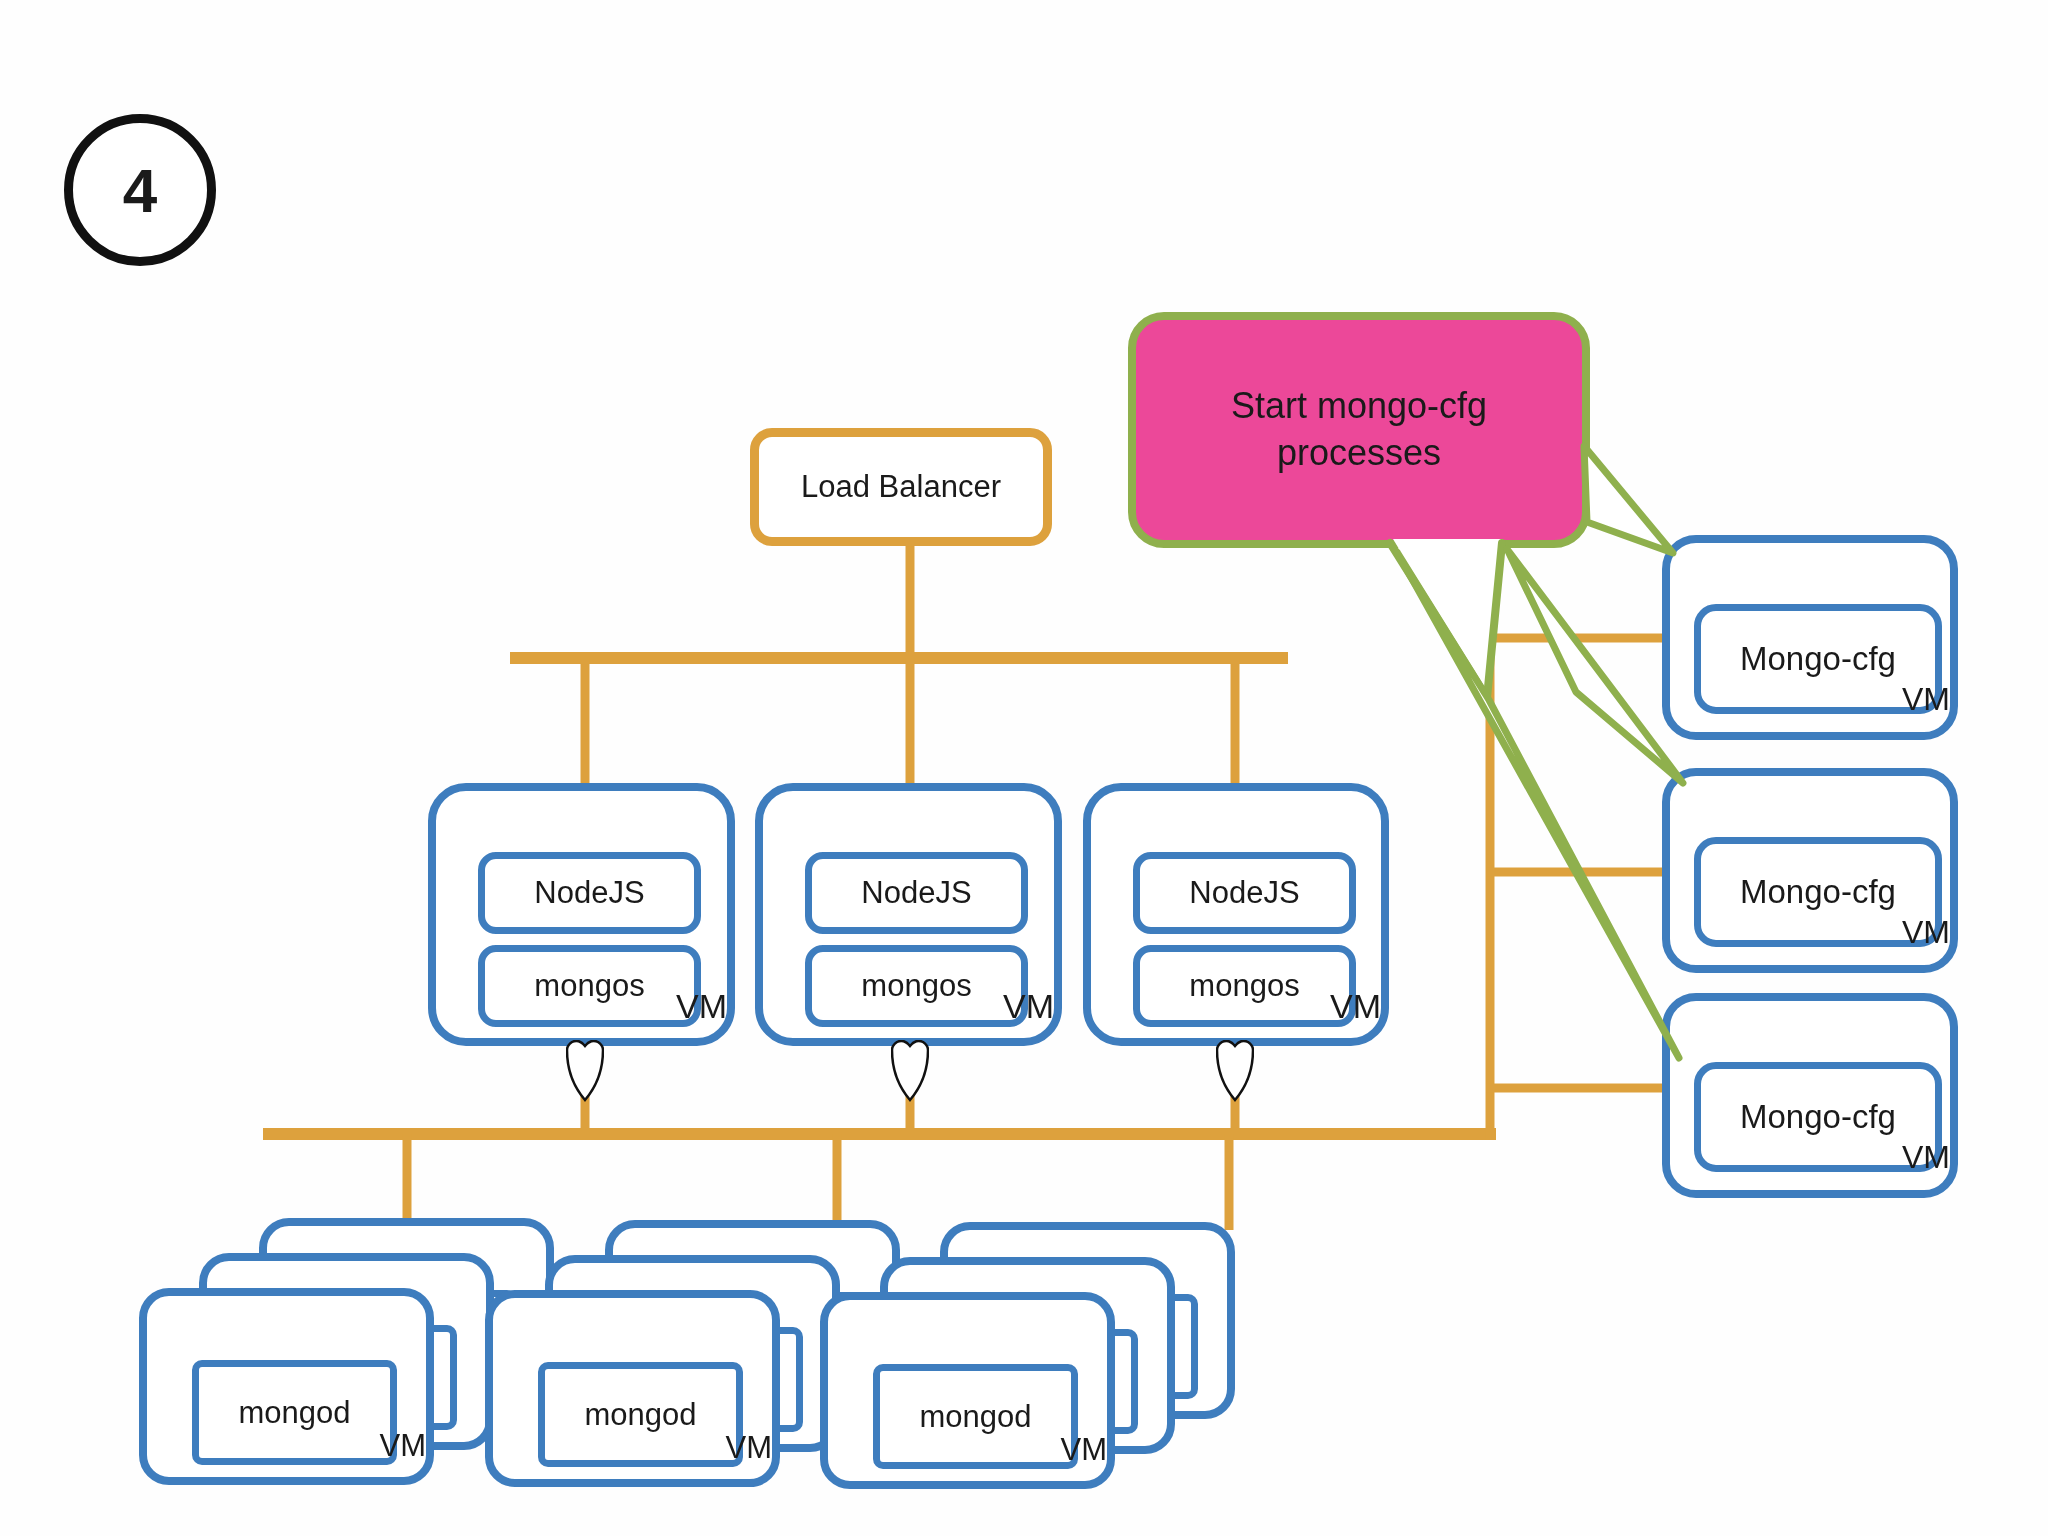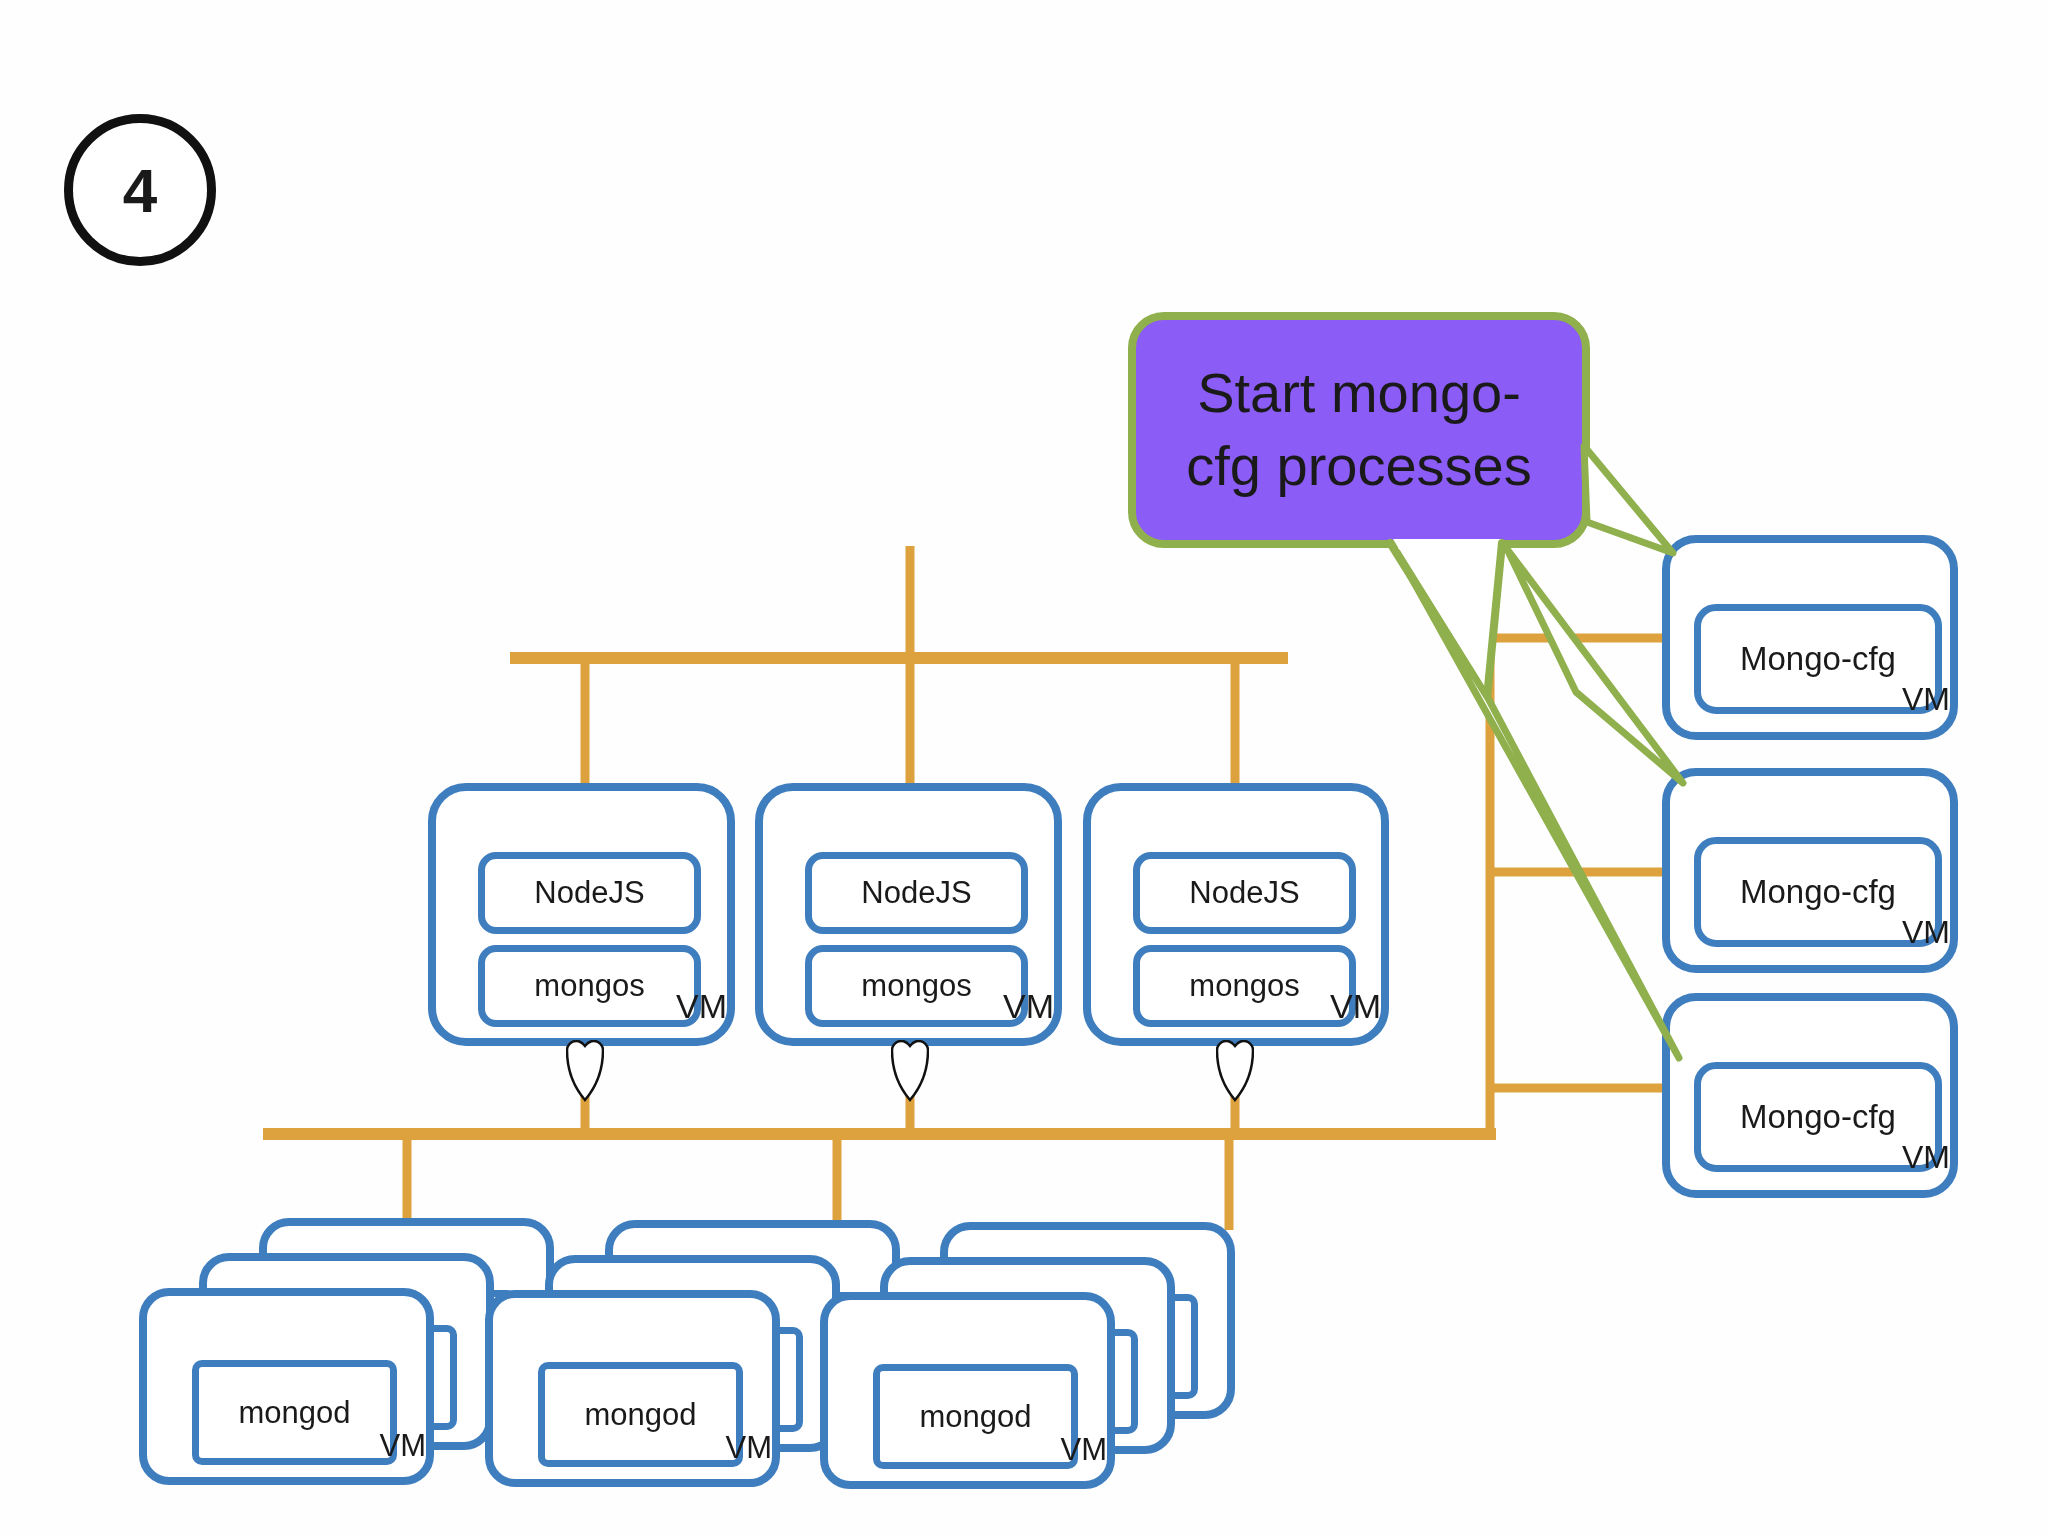--- a/index.html
+++ b/index.html
@@ -51,23 +51,23 @@
 
   
   .shard-card{position:absolute;width:295px;height:197px;box-sizing:border-box;
     background:#fff;border:8px solid #3E7DBE;border-radius:30px;}
   .shard-card .inner-box{left:45px;top:20px;width:205px;height:105px;border-radius:10px;}
   .shard-card .vm-label{top:132px;font-size:31px;}
 
   
   .callout{
     position:absolute;left:1128px;top:312px;width:462px;height:236px;box-sizing:border-box;
-    background:#8b5cf6;border:8px solid #8FB04D;border-radius:36px;z-index:3;
+    background:#ec4899;border:8px solid #8FB04D;border-radius:36px;z-index:3;
     display:flex;align-items:center;justify-content:center;text-align:center;
-    font-size:56px;line-height:1.3;padding:0 30px;
+    font-size:36px;line-height:1.3;padding:0 30px;
   }
   .shield{position:absolute;z-index:4;}
 </style>
 </head>
 <body>
 
 <div id="canvas">
 
   <svg id="orange-layer" class="layer" width="2048" height="1536">
     <g stroke="#DDA13D" stroke-width="9" fill="none">
@@ -94,20 +94,23 @@
       <line x1="1486" y1="638" x2="1668" y2="638"></line>
       <line x1="1486" y1="872" x2="1668" y2="872"></line>
       <line x1="1486" y1="1088" x2="1668" y2="1088"></line>
     </g>
   </svg>
 
   <div class="step-circle">
     <span>4</span>
   </div>
 
+  <div class="node lb-box">
+    <span>Load Balancer</span>
+  </div>
 
   <div class="node vm-outer app-box" style="left:428px;">
     <div class="inner-box svc">
         <span>NodeJS</span>
       </div>
     <div class="inner-box proc">
         <span>mongos</span>
       </div>
     <div class="vm-label">VM</div>
   </div>

